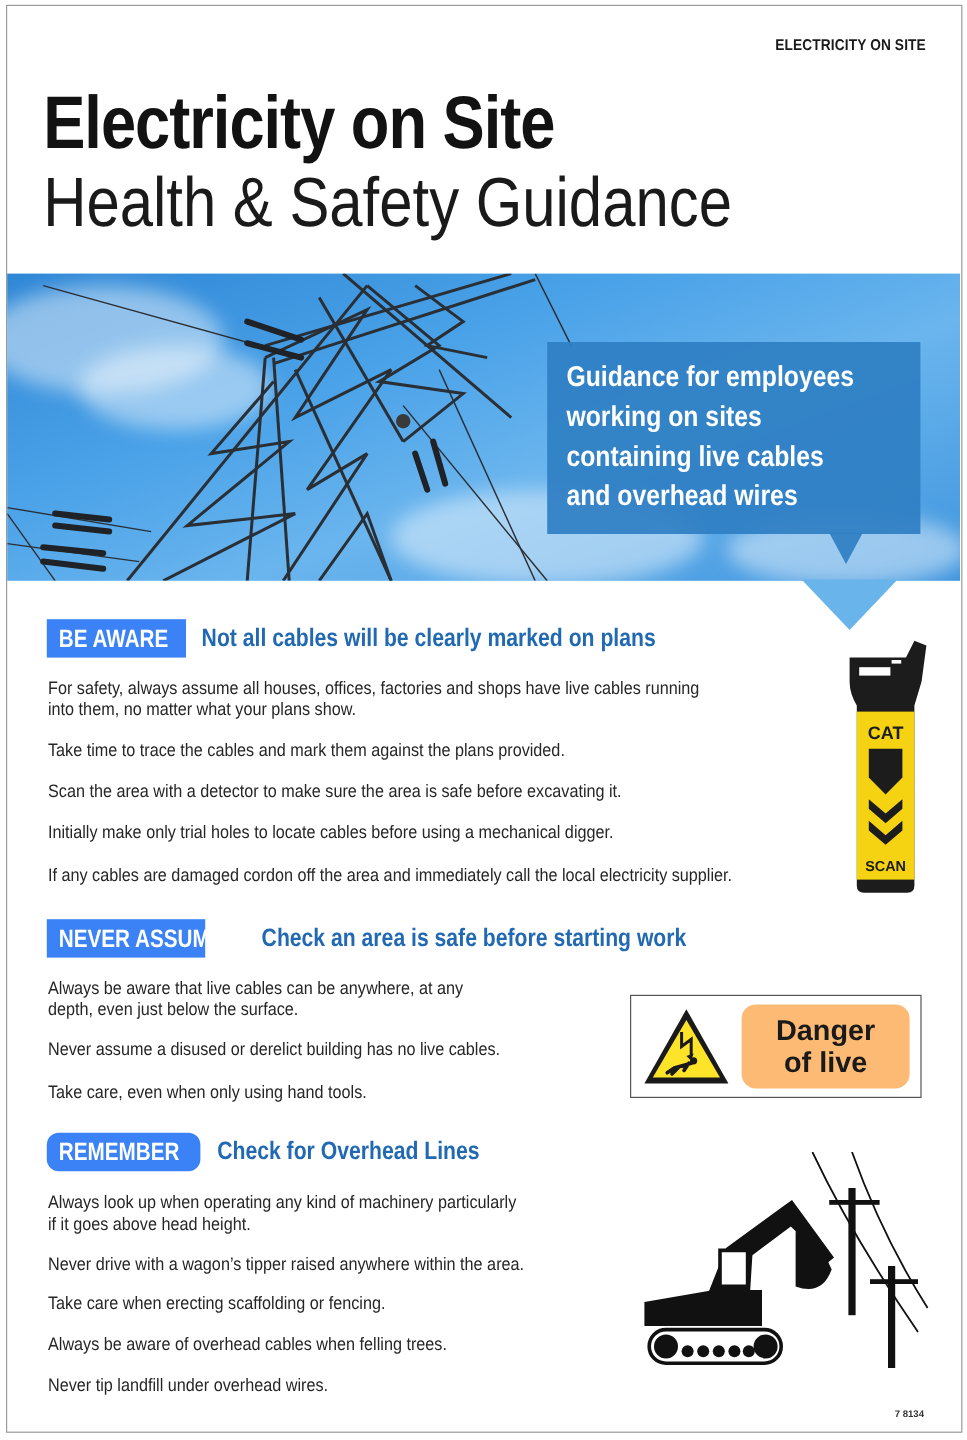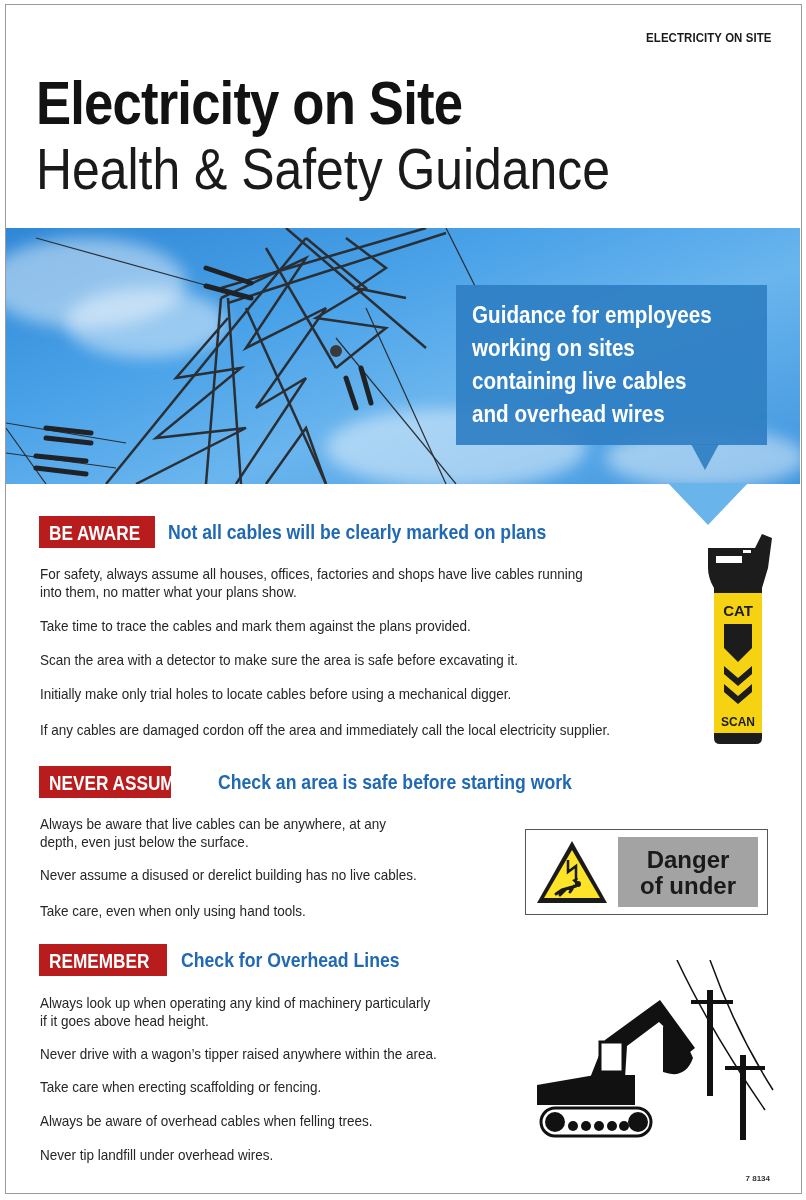--- a/index.html
+++ b/index.html
@@ -12,27 +12,27 @@
   .hero { position: absolute; left: 6px; top: 228px; width: 794px; height: 256px; overflow: hidden;
           background: linear-gradient(160deg, #2f87d6 0%, #4aa2e8 35%, #6ab5ee 60%, #3f95de 100%); }
   .hero .cloud { position: absolute; border-radius: 50%; background: rgba(255,255,255,0.45); filter: blur(8px); }
   .hero svg { position: absolute; left: 0; top: 0; }
 
   .callout { position: absolute; left: 456px; top: 285px; width: 311px; height: 160px; background: #2f7fc4; opacity: 0.93; }
   .callout-tail { position: absolute; left: 691px; top: 444px; width: 0; height: 0; border-left: 14px solid transparent; border-right: 14px solid transparent; border-top: 26px solid #2f7fc4; opacity: 0.93; }
   .callout-text { position: absolute; left: 472px; top: 298px; width: 300px; font-size: 24px; font-weight: bold; color: #fff; line-height: 33px; transform: scaleX(0.86); transform-origin: left top; white-space: nowrap; }
   .hero-notch { position: absolute; left: 668px; top: 483px; width: 0; height: 0; border-left: 40px solid transparent; border-right: 40px solid transparent; border-top: 42px solid #6ab4ec; }
 
-  .tag { position: absolute; background: #b91c1c; color: #fff; font-weight: bold; font-size: 21px; padding: 0 10px; height: 32px; line-height: 33px; box-sizing: border-box; white-space: nowrap; }
+  .tag { position: absolute; background: #3b82f6; color: #fff; font-weight: bold; font-size: 21px; padding: 0 10px; height: 32px; line-height: 33px; box-sizing: border-box; white-space: nowrap; }
   .tag span { display: inline-block; transform: scaleX(0.82); transform-origin: left center; }
   .subhead { position: absolute; color: #2169b3; font-weight: bold; font-size: 21px; white-space: nowrap; transform: scaleX(0.84); transform-origin: left center; line-height: 32px; }
   .para { position: absolute; left: 40px; font-size: 15px; color: #262626; line-height: 18px; transform: scaleX(0.9); transform-origin: left top; white-space: nowrap; }
 
   .danger-sign { position: absolute; left: 525px; top: 829px; width: 243px; height: 86px; border: 1.5px solid #555; background: #fff; box-sizing: border-box; }
-  .danger-box { position: absolute; left: 92px; top: 7px; width: 140px; height: 70px; background: #a3a3a3; border-radius: 0; }
+  .danger-box { position: absolute; left: 92px; top: 7px; width: 140px; height: 70px; background: #fdba74; border-radius: 12px; }
   .danger-text { position: absolute; left: 0; top: 10px; width: 140px; text-align: center; font-size: 24px; font-weight: bold; color: #1a1a1a; line-height: 26px; }
 
   .code { position: absolute; right: 36px; top: 1174px; font-size: 8px; font-weight: bold; color: #333; }
 </style>
 </head>
 <body>
 
 <div class="poster"></div>
 
 <div class="top-label">ELECTRICITY ON SITE</div>
@@ -132,26 +132,26 @@
     <path d="M38 3 L73 65 L3 65 Z" fill="#1a1a1a"></path>
     <path d="M38 12 L66 60 L10 60 Z" fill="#fde428"></path>
     <path d="M34 22 L34 34 L42 28 L42 42" stroke="#1a1a1a" stroke-width="2.5" fill="none"></path>
     <path d="M38 42 L44 40 L42 46 Z" fill="#1a1a1a"></path>
     <circle cx="44" cy="46" r="3" fill="#1a1a1a"></circle>
     <path d="M42 48 L28 52 L22 56 M32 51 L26 57 M40 48 L36 54" stroke="#1a1a1a" stroke-width="3" fill="none" stroke-linecap="round"></path>
   </svg>
   <div class="danger-box">
     <div class="danger-text">
       <div>Danger</div>
-      <div>of under</div>
+      <div>of live</div>
     </div>
   </div>
 </div>
 
-<div class="tag" style="left:39px;top:944px;width:128px;"><span>REMEMBER</span></div>
+<div class="tag" style="left:39px;top:944px;width:128px;border-radius:10px;"><span>REMEMBER</span></div>
 <div class="subhead" style="left:181px;top:944px;">Check for Overhead Lines</div>
 <div class="para" style="top:994px;">
   <div>Always look up when operating any kind of machinery particularly</div>
   <div>if it goes above head height.</div>
 </div>
 <div class="para" style="top:1045px;">Never drive with a wagon’s tipper raised anywhere within the area.</div>
 <div class="para" style="top:1078px;">Take care when erecting scaffolding or fencing.</div>
 <div class="para" style="top:1112px;">Always be aware of overhead cables when felling trees.</div>
 <div class="para" style="top:1146px;">Never tip landfill under overhead wires.</div>
 

